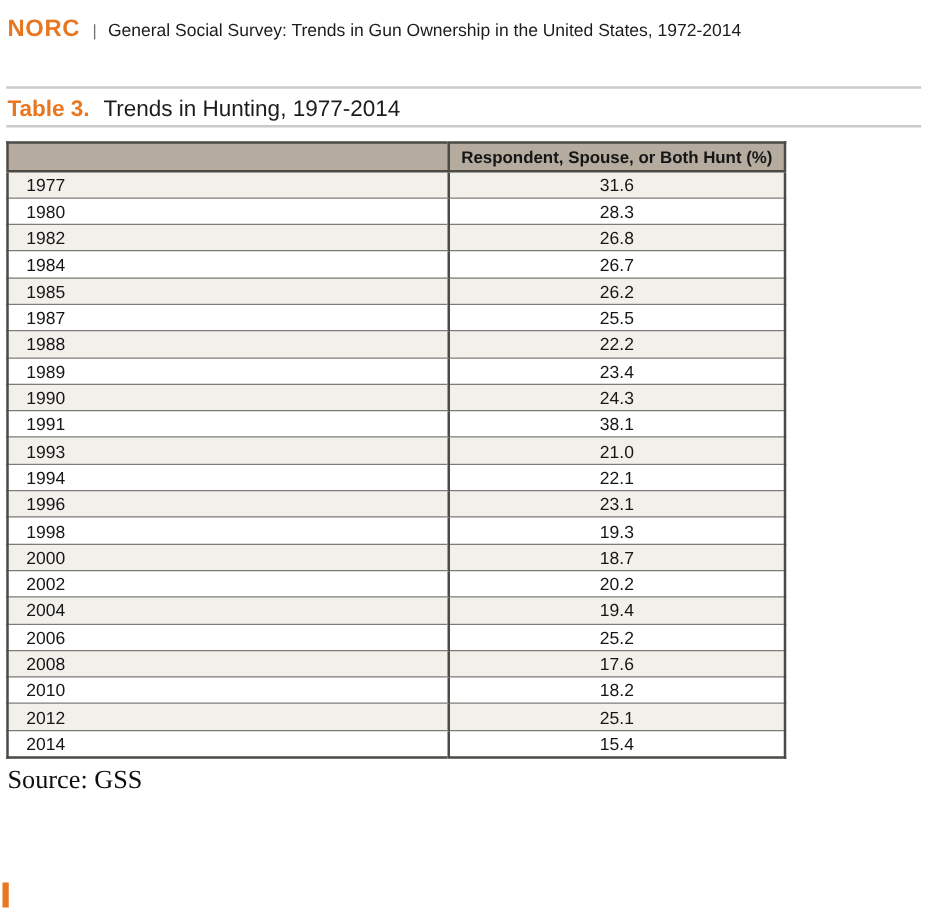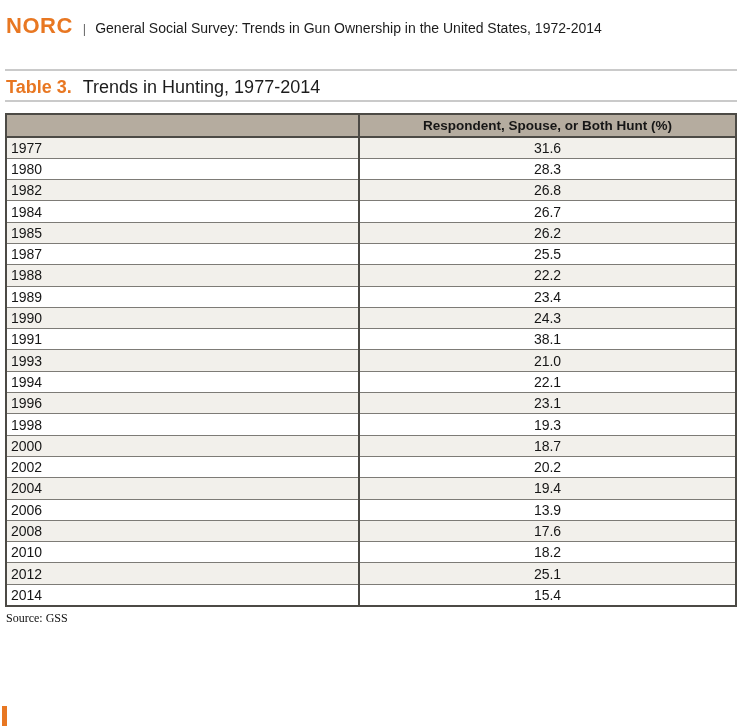--- a/index.html
+++ b/index.html
@@ -13,21 +13,21 @@
 
   
   .top-header {
     position: absolute;
     left: 6px; top: 13px;
     display: flex;
     align-items: baseline;
     white-space: nowrap;
   }
   .brand {
-    font-size: 22px;
+    font-size: 19px;
     font-weight: bold;
     letter-spacing: 0.5px;
     color: var(--accent, #E87722);
   }
   .brand-sep {
     color: #6f6f6f;
     font-size: 13px;
     margin: 0 9px 0 10px;
   }
   .report-title {
@@ -47,21 +47,21 @@
     font-size: 18px;
     white-space: nowrap;
   }
   .table-label { color: var(--accent, #E87722); font-weight: bold; margin-right: 11px; }
   .table-title { color: #1c1c1c; }
 
   
   table.data-table {
     position: absolute;
     left: 5px; top: 113px;
-    width: 732px;
+    width: 624px;
     border-collapse: collapse;
     table-layout: fixed;
     border: 2px solid #4c4a45;
     font-size: 14px;
     color: #161616;
   }
   .data-table col.c-year { width: 353px; }
   .data-table thead th {
     background: var(--header-bg, #B5AC9F);
     height: 23px;
@@ -70,34 +70,34 @@
     font-weight: bold;
     text-align: center;
     vertical-align: middle;
   }
   .data-table td {
     height: 21.3px;
     border-top: 1.5px solid #7d7b76;
     vertical-align: middle;
     line-height: 16px;
   }
-  .data-table td.cell-year, .data-table th.col-year { text-align: left; padding-left: 4px; margin-left: 28px; }
+  .data-table td.cell-year, .data-table th.col-year { text-align: left; padding-left: 14px; margin-left: 28px; }
   .data-table td.cell-val, .data-table th.col-val {
     text-align: center;
     border-left: 2px solid #4c4a45;
   }
   .data-table tbody tr:nth-child(odd) { background: var(--alt-bg, #F2F0EB); }
   .data-table tbody tr:nth-child(even) { background: #ffffff; }
 
   
   .source-note {
     position: absolute;
     left: 6px; top: 611px;
     font-family: "Liberation Serif", serif;
-    font-size: 12px;
+    font-size: 21px;
     color: #0f0f0f;
   }
 
   
   .footer-accent {
     position: absolute;
     left: 2px; top: 706px;
     width: 5px; height: 20px;
     background: var(--accent, #E87722);
   }
@@ -194,21 +194,21 @@
       <tr>
         <td class="cell-year">2002</td>
         <td class="cell-val">20.2</td>
       </tr>
       <tr>
         <td class="cell-year">2004</td>
         <td class="cell-val">19.4</td>
       </tr>
       <tr>
         <td class="cell-year">2006</td>
-        <td class="cell-val">13.9</td>
+        <td class="cell-val">25.2</td>
       </tr>
       <tr>
         <td class="cell-year">2008</td>
         <td class="cell-val">17.6</td>
       </tr>
       <tr>
         <td class="cell-year">2010</td>
         <td class="cell-val">18.2</td>
       </tr>
       <tr>

